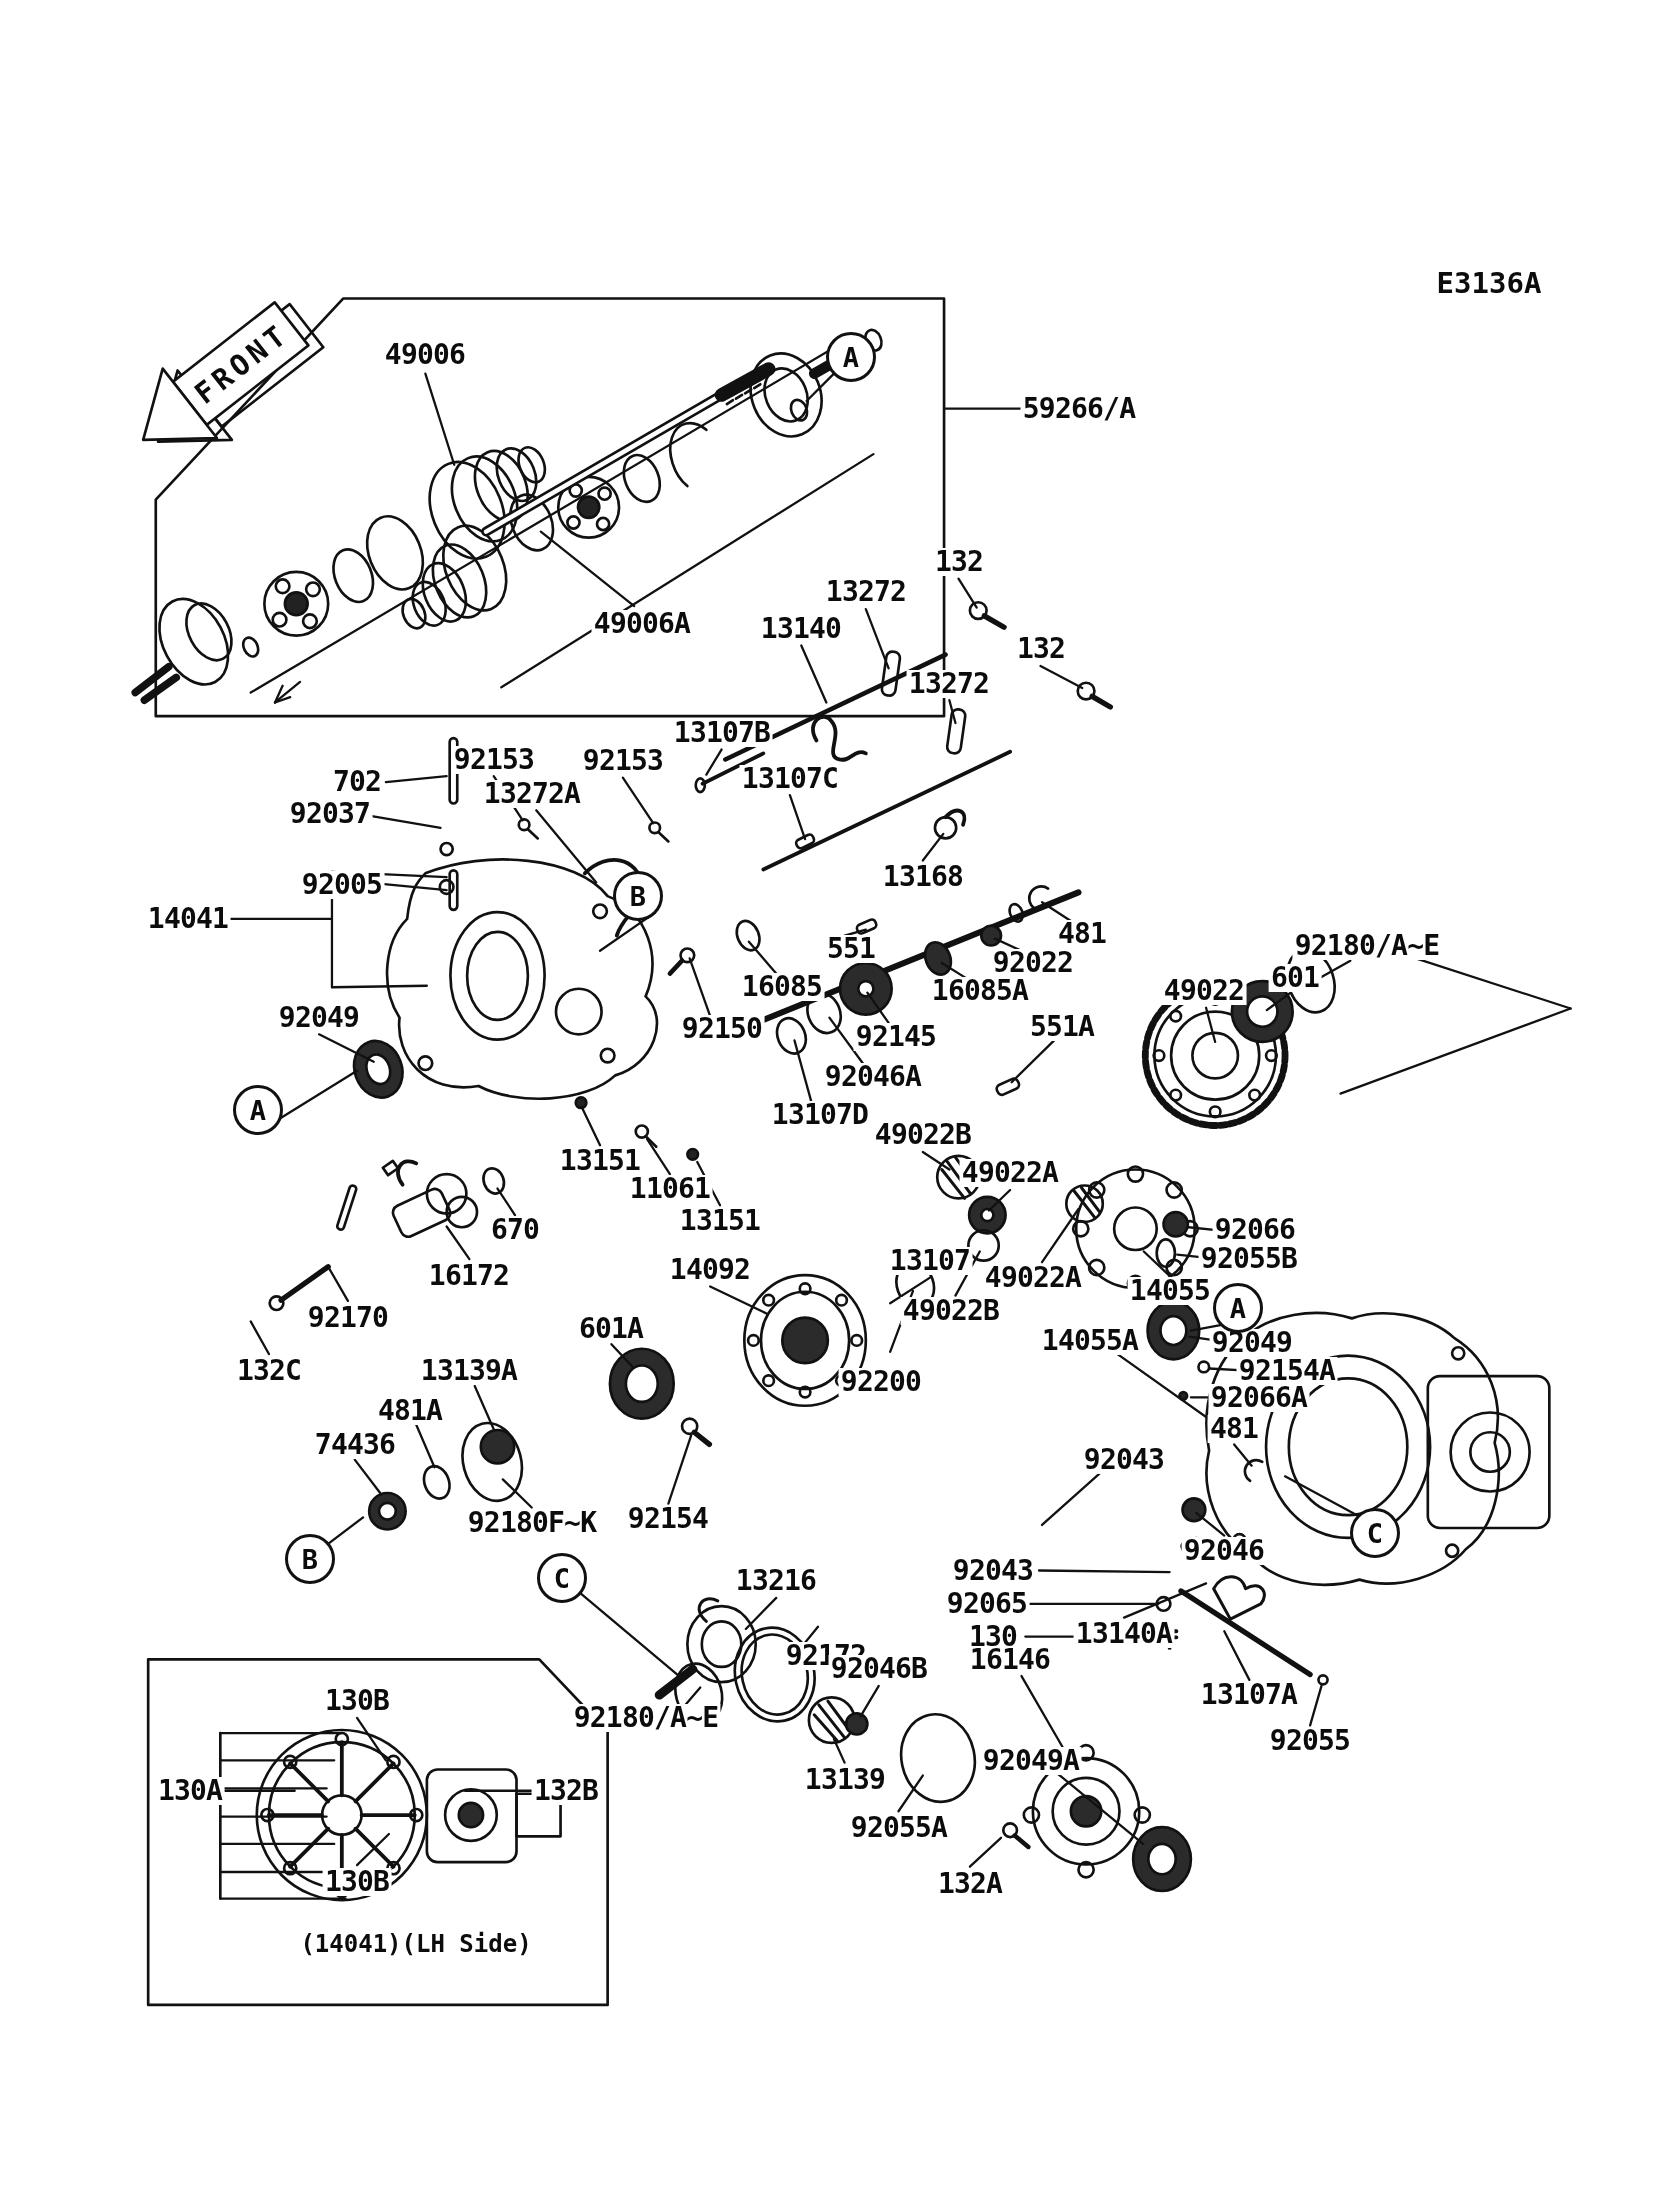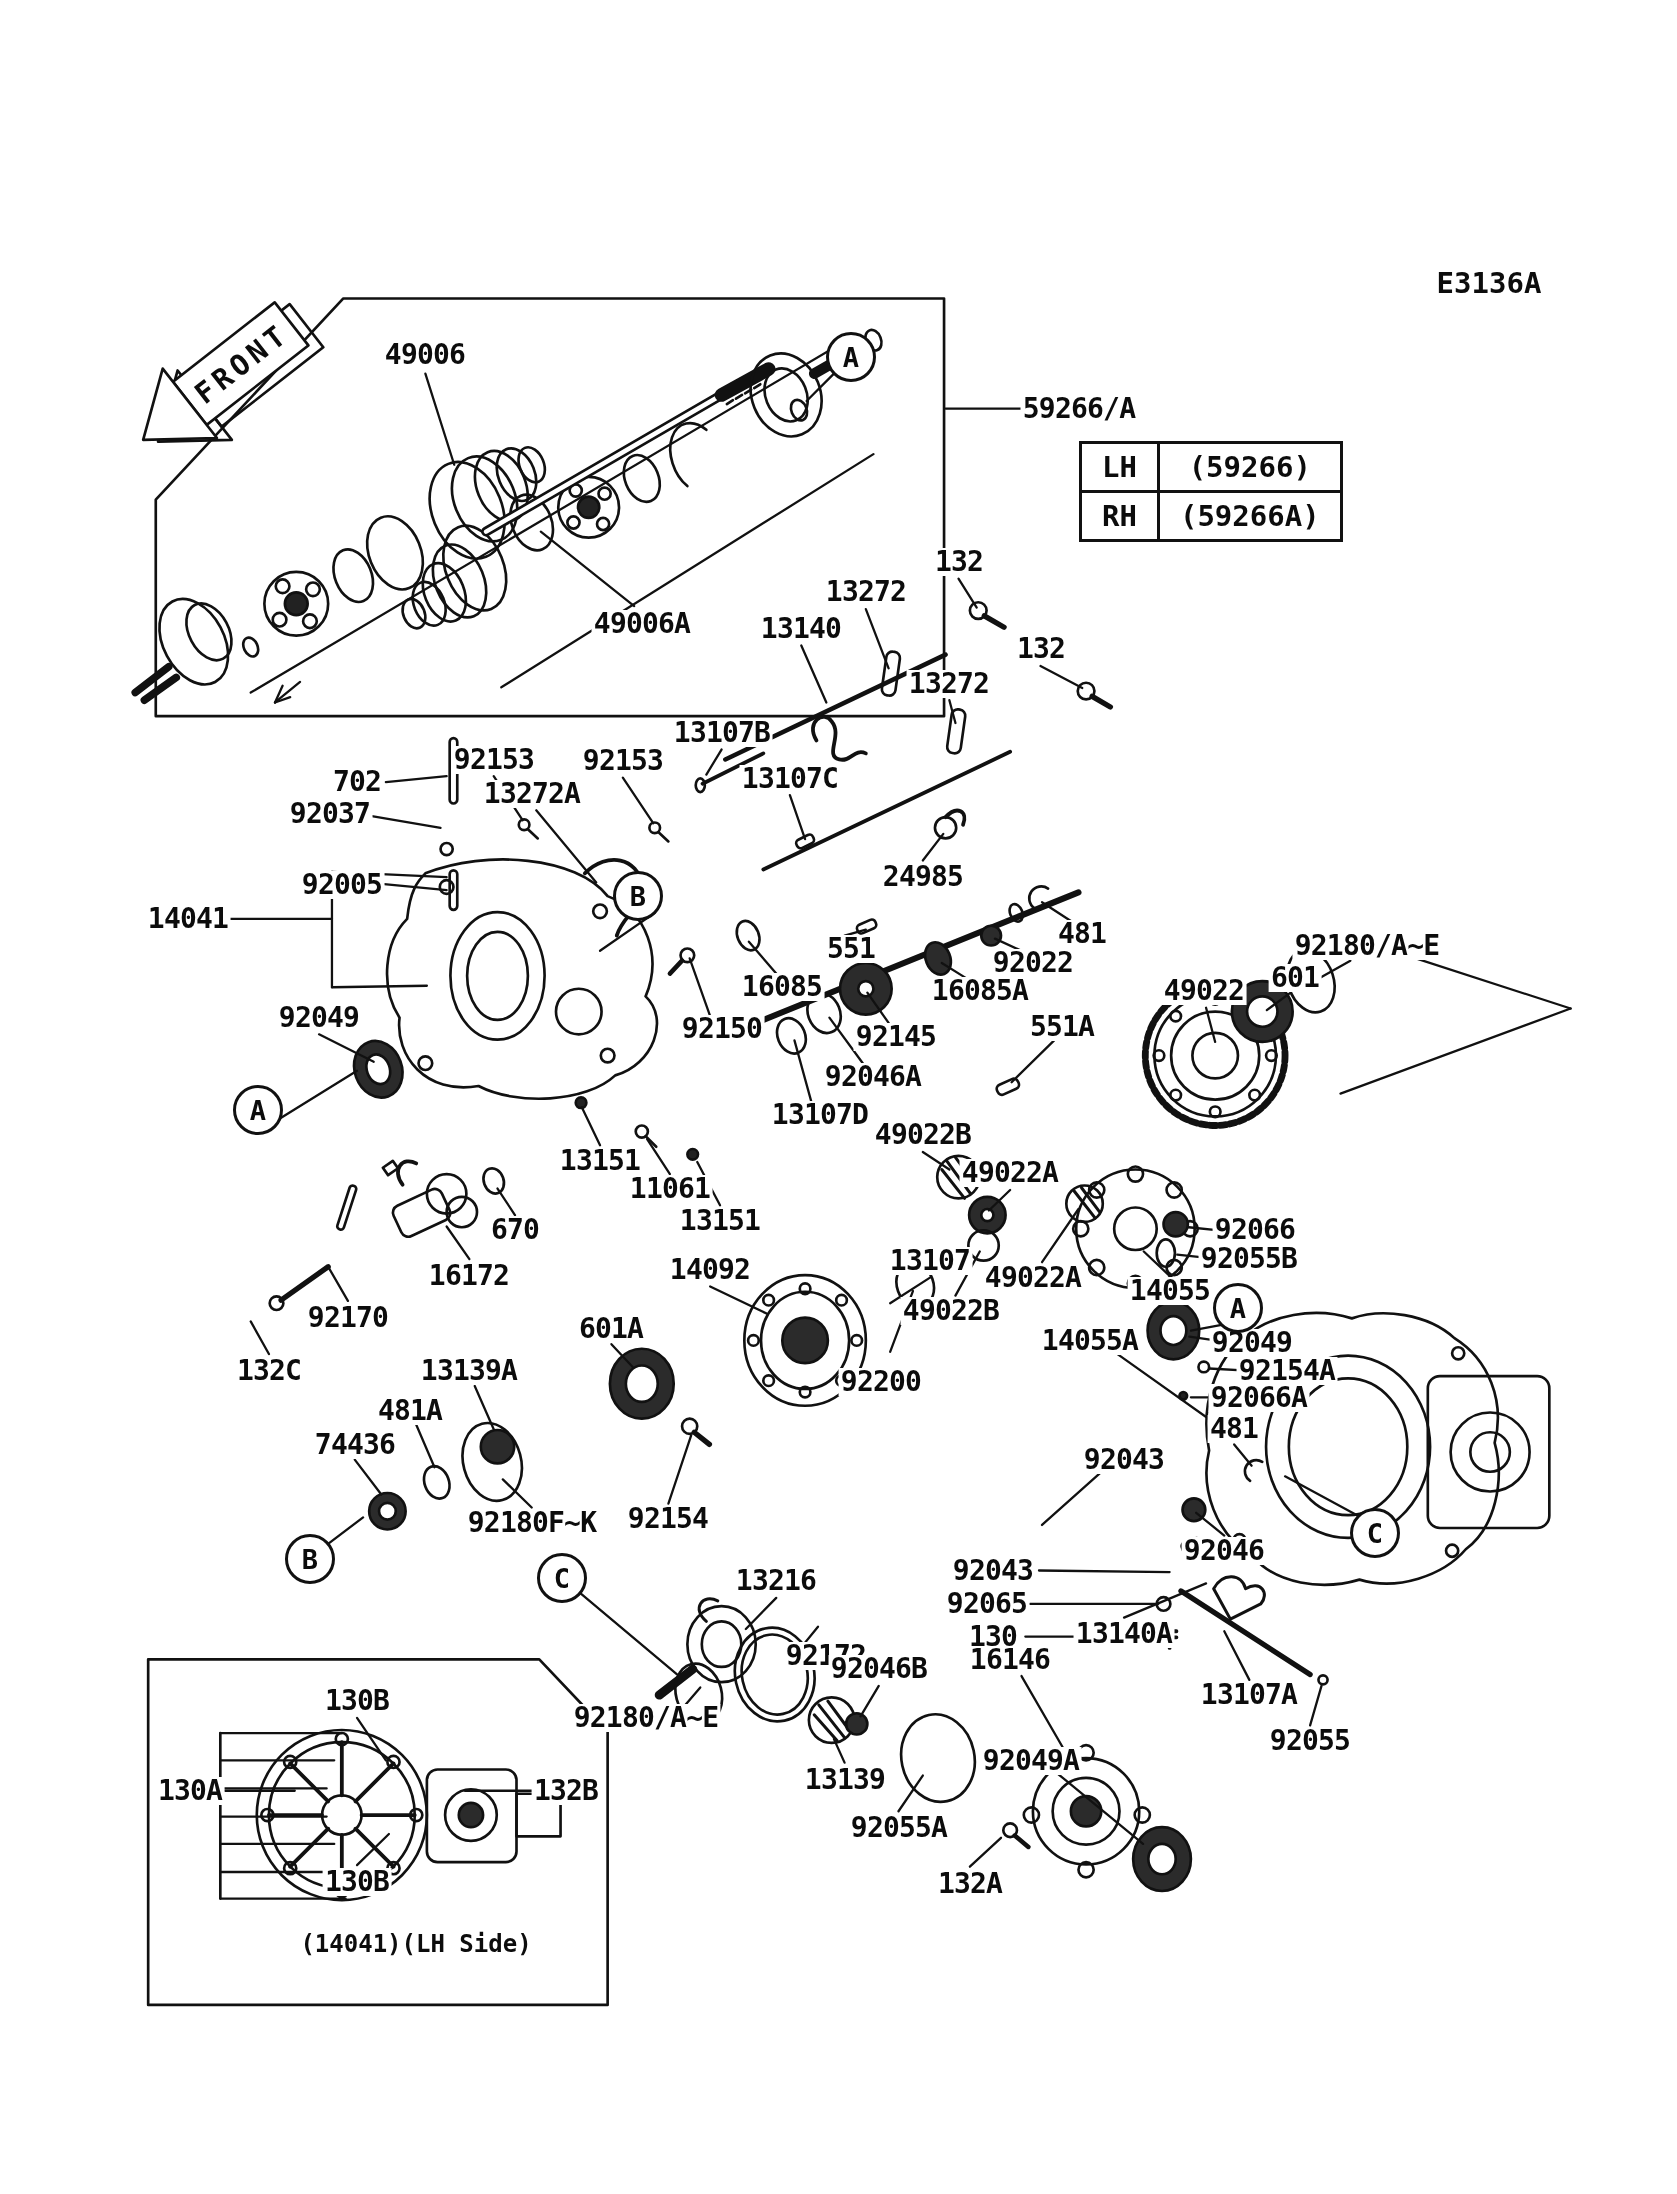--- a/index.html
+++ b/index.html
@@ -399,47 +399,35 @@
           <line x1="395" y1="898" x2="362" y2="925"></line>
           <line x1="362" y1="925" x2="382" y2="918"></line>
           <line x1="362" y1="925" x2="372" y2="903"></line>
           <line x1="660" y1="905" x2="1150" y2="598"></line>
         </g>
     </g>
   </svg>
 
   <div class="code" style="left:1489px;top:283px;">E3136A</div>
 
-  <table class="variant">
-    <tbody>
-        <tr>
-      <td>LH</td>
-      <td>(59266)</td>
-    </tr>
-    <tr>
-      <td>RH</td>
-      <td>(59266A)</td>
-    </tr>
-  </tbody>
-    </table>
 
   <div class="caption" style="left:416px;top:1944px;">(14041)(LH Side)</div>
 
   <div id="label-layer">
       <div class="plabel" style="left: 425px; top: 355px;">49006</div>
       <div class="plabel" style="left: 642px; top: 624px;">49006A</div>
       <div class="plabel" style="left: 1079px; top: 409px;">59266/A</div>
       <div class="plabel" style="left: 959px; top: 562px;">132</div>
       <div class="plabel" style="left: 866px; top: 592px;">13272</div>
       <div class="plabel" style="left: 801px; top: 629px;">13140</div>
       <div class="plabel" style="left: 1041px; top: 649px;">132</div>
       <div class="plabel" style="left: 949px; top: 684px;">13272</div>
       <div class="plabel" style="left: 722px; top: 733px;">13107B</div>
       <div class="plabel" style="left: 790px; top: 779px;">13107C</div>
-      <div class="plabel" style="left: 923px; top: 877px;">24985</div>
+      <div class="plabel" style="left: 923px; top: 877px;">13168</div>
       <div class="plabel" style="left: 357px; top: 782px;">702</div>
       <div class="plabel" style="left: 494px; top: 760px;">92153</div>
       <div class="plabel" style="left: 623px; top: 761px;">92153</div>
       <div class="plabel" style="left: 330px; top: 814px;">92037</div>
       <div class="plabel" style="left: 532px; top: 794px;">13272A</div>
       <div class="plabel" style="left: 342px; top: 885px;">92005</div>
       <div class="plabel" style="left: 188px; top: 919px;">14041</div>
       <div class="plabel" style="left: 319px; top: 1018px;">92049</div>
       <div class="plabel" style="left: 722px; top: 1029px;">92150</div>
       <div class="plabel" style="left: 782px; top: 987px;">16085</div>

